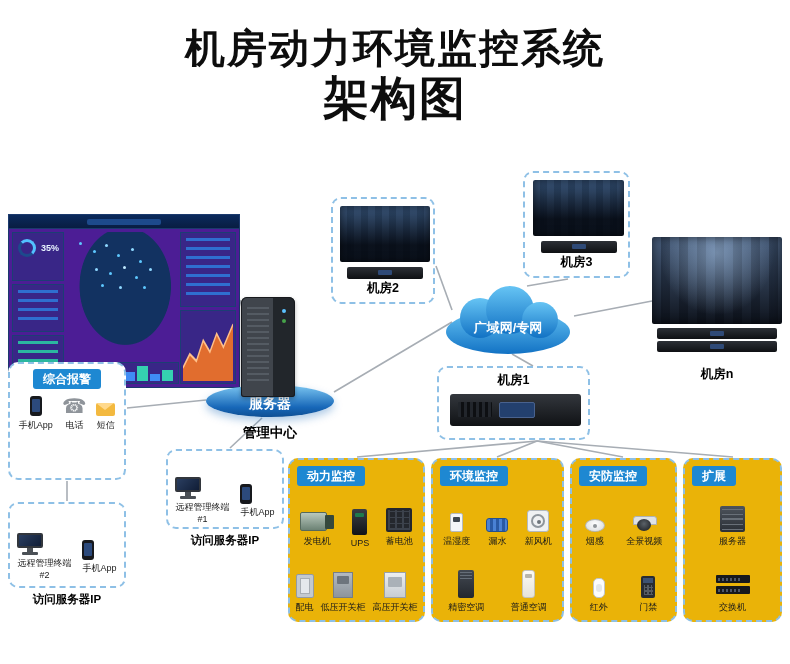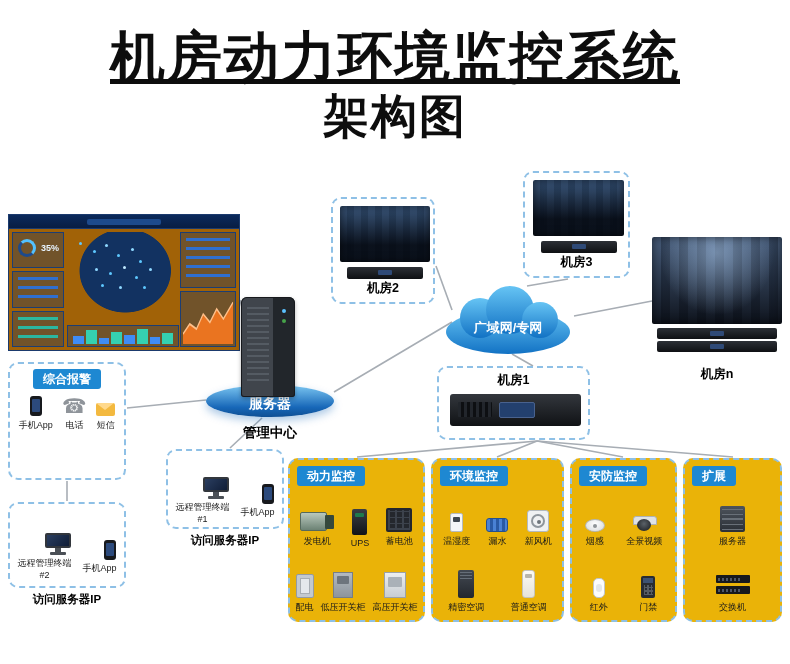--- a/index.html
+++ b/index.html
@@ -2,30 +2,30 @@
 <html><head>
 <meta charset="utf-8">
 <style>
   * { margin:0; padding:0; box-sizing:border-box; }
   body { background:#fff; font-family:"Liberation Sans","DejaVu Sans",sans-serif; }
   .canvas { position:relative; width:790px; height:664px; background:#fff; overflow:hidden; margin:0 auto; color:#111; }
   .lines { position:absolute; left:0; top:0; }
 
   
   .title { position:absolute; left:0; right:0; top:24px; text-align:center; font-weight:900; color:#0d0d0d; }
-  .title .t1 { font-size:55px; line-height:1.2; letter-spacing:2px;text-decoration:underline; }
+  .title .t1 { font-size:40px; line-height:1.2; letter-spacing:2px; }
   .title .t2 { font-size:46px; line-height:1.15; letter-spacing:2px; }
 
   
   .dashed-box { position:absolute; border:2px dashed #8ec0e6; border-radius:10px; background:#fff; }
   .blue-tag { display:inline-block; background:#1e88d2; color:#fff; font-weight:700; font-size:12px; line-height:1; padding:4px 10px; border-radius:3px; white-space:nowrap; }
   .room-label { position:absolute; left:0; right:0; text-align:center; font-weight:700; font-size:12.5px; color:#000; }
 
   
-  .dash { position:absolute; left:8px; top:214px; width:232px; height:137px; background:#a16207; border:1px solid #1b3a6d; overflow:hidden; }
+  .dash { position:absolute; left:8px; top:214px; width:232px; height:174px; background:#4c1d95; border:1px solid #1b3a6d; overflow:hidden; }
   .dash-hd { position:absolute; left:0; top:0; right:0; height:14px; background:linear-gradient(180deg,#0b2a5c,#081d42); border-bottom:1px solid #1b3a6d; }
   .dash-hd::after { content:""; position:absolute; left:50%; top:4px; width:74px; height:6px; margin-left:-37px; background:#1d4a8c; border-radius:2px; }
   .dash-l { position:absolute; left:3px; top:17px; width:52px; bottom:3px; display:flex; flex-direction:column; gap:3px; }
   .dash-r { position:absolute; right:3px; top:17px; width:56px; bottom:3px; display:flex; flex-direction:column; gap:3px; }
   .dpanel { flex:1; background:rgba(23,56,110,.35); border:1px solid #1c3e74; position:relative; overflow:hidden; }
   .gauge { position:absolute; left:5px; top:6px; width:18px; height:18px; border-radius:50%; border:3px solid #1d4a8c; border-top-color:#52c1ff; border-right-color:#52c1ff; }
   .gauge-v { position:absolute; right:4px; top:10px; color:#e8f4ff; font-size:9px; font-weight:700; }
   .dp-rows::after { content:""; position:absolute; left:5px; right:5px; top:5px; bottom:5px; background:repeating-linear-gradient(180deg,#2f6fd0 0 3px,transparent 3px 9px); }
   .dp-teal::after { content:""; position:absolute; left:5px; right:5px; top:5px; bottom:5px; background:repeating-linear-gradient(180deg,#2bb7a0 0 3px,transparent 3px 9px); }
   .dash-map { position:absolute; left:58px; top:17px; width:112px; bottom:26px; background:radial-gradient(ellipse at 52% 42%, #123261 0 55%, rgba(0,0,0,0) 56%); }
@@ -73,21 +73,21 @@
   .alarm-box .blue-tag { position:absolute; left:50%; top:5px; transform:translateX(-50%); }
   .a-row { position:absolute; left:4px; right:4px; display:flex; justify-content:space-around; align-items:flex-end; }
   .a-row.r1 { top:28px; height:40px; }
   .a-row.r2 { top:74px; height:38px; }
   .a-item { display:flex; flex-direction:column; align-items:center; justify-content:flex-end; }
   .a-item .lbl { font-size:9px; margin-top:3px; white-space:nowrap; color:#1a1a1a; }
 
   .remote-left-box { left:8px; top:502px; width:118px; height:86px; }
   .remote-mid-box { left:166px; top:449px; width:118px; height:80px; }
   .r-items { position:absolute; left:2px; right:2px; top:8px; bottom:4px; display:flex; justify-content:space-around; align-items:center; }
-  .r-item { display:flex; flex-direction:column; align-items:flex-end;margin-top:20px; }
+  .r-item { display:flex; flex-direction:column; align-items:flex-start;margin-top:20px; }
   .r-item .lbl { font-size:9px; text-align:center; line-height:1.25; margin-top:3px; color:#1a1a1a; }
   .caption { position:absolute; text-align:center; font-weight:700; font-size:11.5px; color:#000; }
 
   
   .group { position:absolute; top:458px; height:164px; border:2px dashed #8ec0e6; border-radius:10px; background:#eab308; }
   .g1 { left:288px; width:137px; } .g2 { left:431px; width:133px; } .g3 { left:570px; width:107px; } .g4 { left:683px; width:99px; }
   .group .blue-tag { position:absolute; left:7px; top:6px; }
   .g-row { position:absolute; left:2px; right:2px; display:flex; justify-content:space-around; align-items:flex-end; }
   .g-row.r1 { top:36px; height:52px; }
   .g-row.r2 { top:100px; height:54px; }

